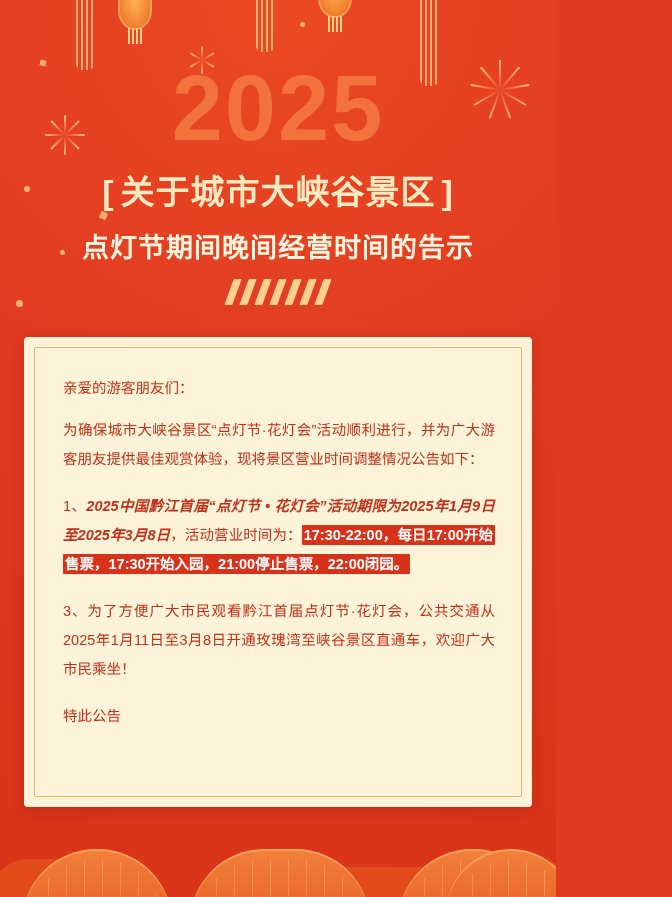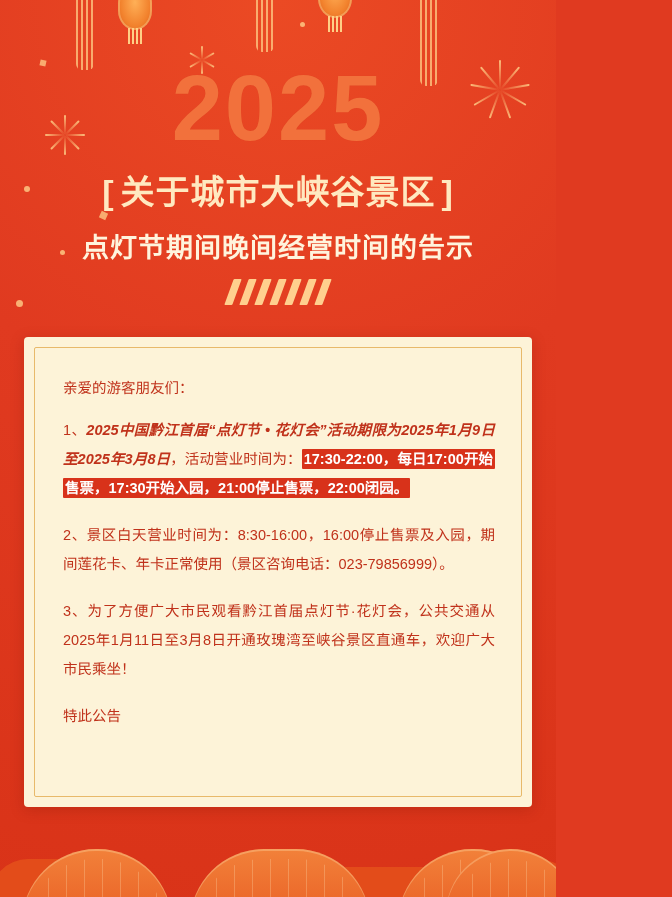--- a/index.html
+++ b/index.html
@@ -319,26 +319,26 @@
         <i></i>
     </div>
   </div>
 
   <div class="card-wrap">
     <div class="card">
       <div class="card-inner">
 
         <p class="p first">亲爱的游客朋友们：</p>
 
+        <p class="p">为确保城市大峡谷景区“点灯节·花灯会”活动顺利进行，并为广大游客朋友提供最佳观赏体验，现将景区营业时间调整情况公告如下：</p>
 
         <p class="p">
           <span>1、</span><span class="bold">2025中国黔江首届“点灯节 • 花灯会”活动期限为2025年1月9日至2025年3月8日</span><span>，活动营业时间为：</span><span class="hl">17:30-22:00，每日17:00开始售票，17:30开始入园，21:00停止售票，22:00闭园。</span>
         </p>
 
-        <p class="p">2、景区白天营业时间为：8:30-16:00，16:00停止售票及入园，期间莲花卡、年卡正常使用（景区咨询电话：023-79856999）。</p>
 
         <p class="p">3、为了方便广大市民观看黔江首届点灯节·花灯会，公共交通从2025年1月11日至3月8日开通玫瑰湾至峡谷景区直通车，欢迎广大市民乘坐！</p>
 
         <p class="p tight">特此公告</p>
 
 
       </div>
     </div>
   </div>
 

